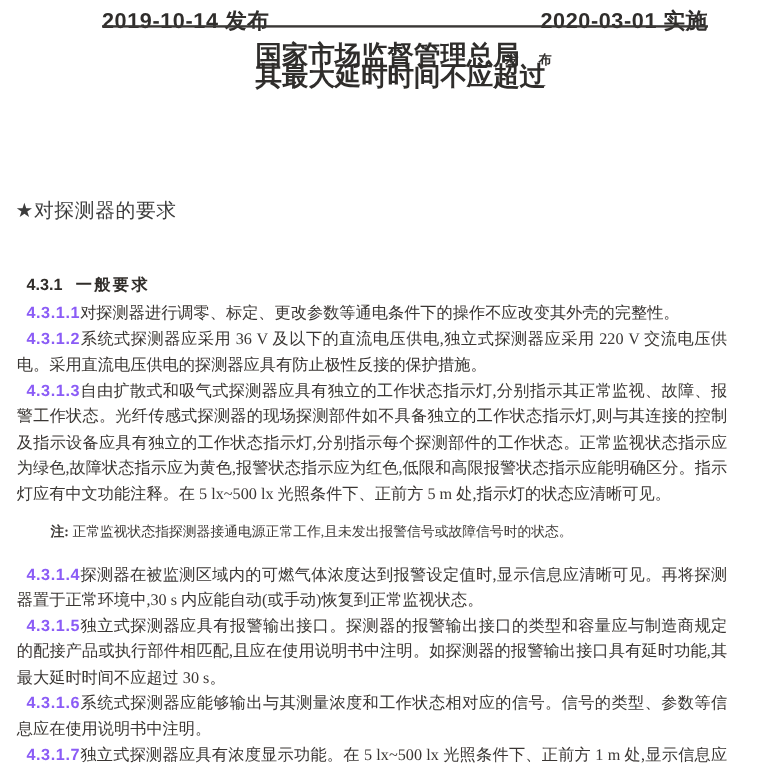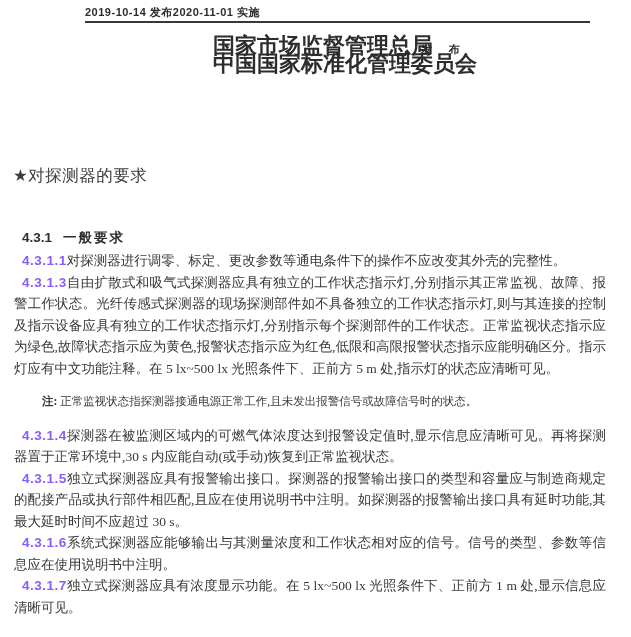--- a/index.html
+++ b/index.html
@@ -15,22 +15,23 @@
     overflow: hidden;
     color: #3a3734;
   }
   
   .dates-row {
     position: absolute;
     left: 85px;
     top: 5px;
     width: 505px;
     display: flex;
+    justify-content: space-between;
     font-family: "Liberation Sans", "DejaVu Sans", sans-serif;
-    font-size: 11px;
+    font-size: 18px;
     font-weight: bold;
     color: #2f2d2b;
     letter-spacing: 0.5px;
   }
   .header-rule {
     position: absolute;
     left: 85px;
     top: 21px;
     width: 505px;
     height: 2px;
@@ -124,42 +125,45 @@
     margin-right: 3px;
   }
 </style>
 </head>
 <body>
 
 <div id="page">
 
   <div class="dates-row">
     <span>2019-10-14 发布</span>
-    <span>2020-11-01 实施</span>
+    <span>2020-03-01 实施</span>
   </div>
   <div class="header-rule"></div>
 
   <div class="agency-block">
     <div class="agency-line">国家市场监督管理总局</div>
-    <div class="agency-line">中国国家标准化管理委员会</div>
+    <div class="agency-line">其最大延时时间不应超过</div>
   </div>
   <div class="publish-label">发 布</div>
 
   <div class="star-heading">★对探测器的要求</div>
 
   <div class="section-heading">
     <span class="sec-num">4.3.1</span><span class="sec-title">一般要求</span>
   </div>
 
   <div class="body-text">
 
     <p class="clause">
       <span class="cnum">4.3.1.1</span><span>对探测器进行调零、标定、更改参数等通电条件下的操作不应改变其外壳的完整性。</span>
     </p>
 
+    <p class="clause">
+      <span class="cnum">4.3.1.2</span><span>系统式探测器应采用 36 V 及以下的直流电压供电,独立式探测器应采用 220 V 交流电压供电。采用直流电压供电的探测器应具有防止极性反接的保护措施。</span>
+    </p>
 
     <p class="clause">
       <span class="cnum">4.3.1.3</span><span>自由扩散式和吸气式探测器应具有独立的工作状态指示灯,分别指示其正常监视、故障、报警工作状态。光纤传感式探测器的现场探测部件如不具备独立的工作状态指示灯,则与其连接的控制及指示设备应具有独立的工作状态指示灯,分别指示每个探测部件的工作状态。正常监视状态指示应为绿色,故障状态指示应为黄色,报警状态指示应为红色,低限和高限报警状态指示应能明确区分。指示灯应有中文功能注释。在 5 lx~500 lx 光照条件下、正前方 5 m 处,指示灯的状态应清晰可见。</span>
     </p>
 
     <p class="note-line">
       <span class="note-label">注:</span><span>正常监视状态指探测器接通电源正常工作,且未发出报警信号或故障信号时的状态。</span>
     </p>
 
     <p class="clause">

